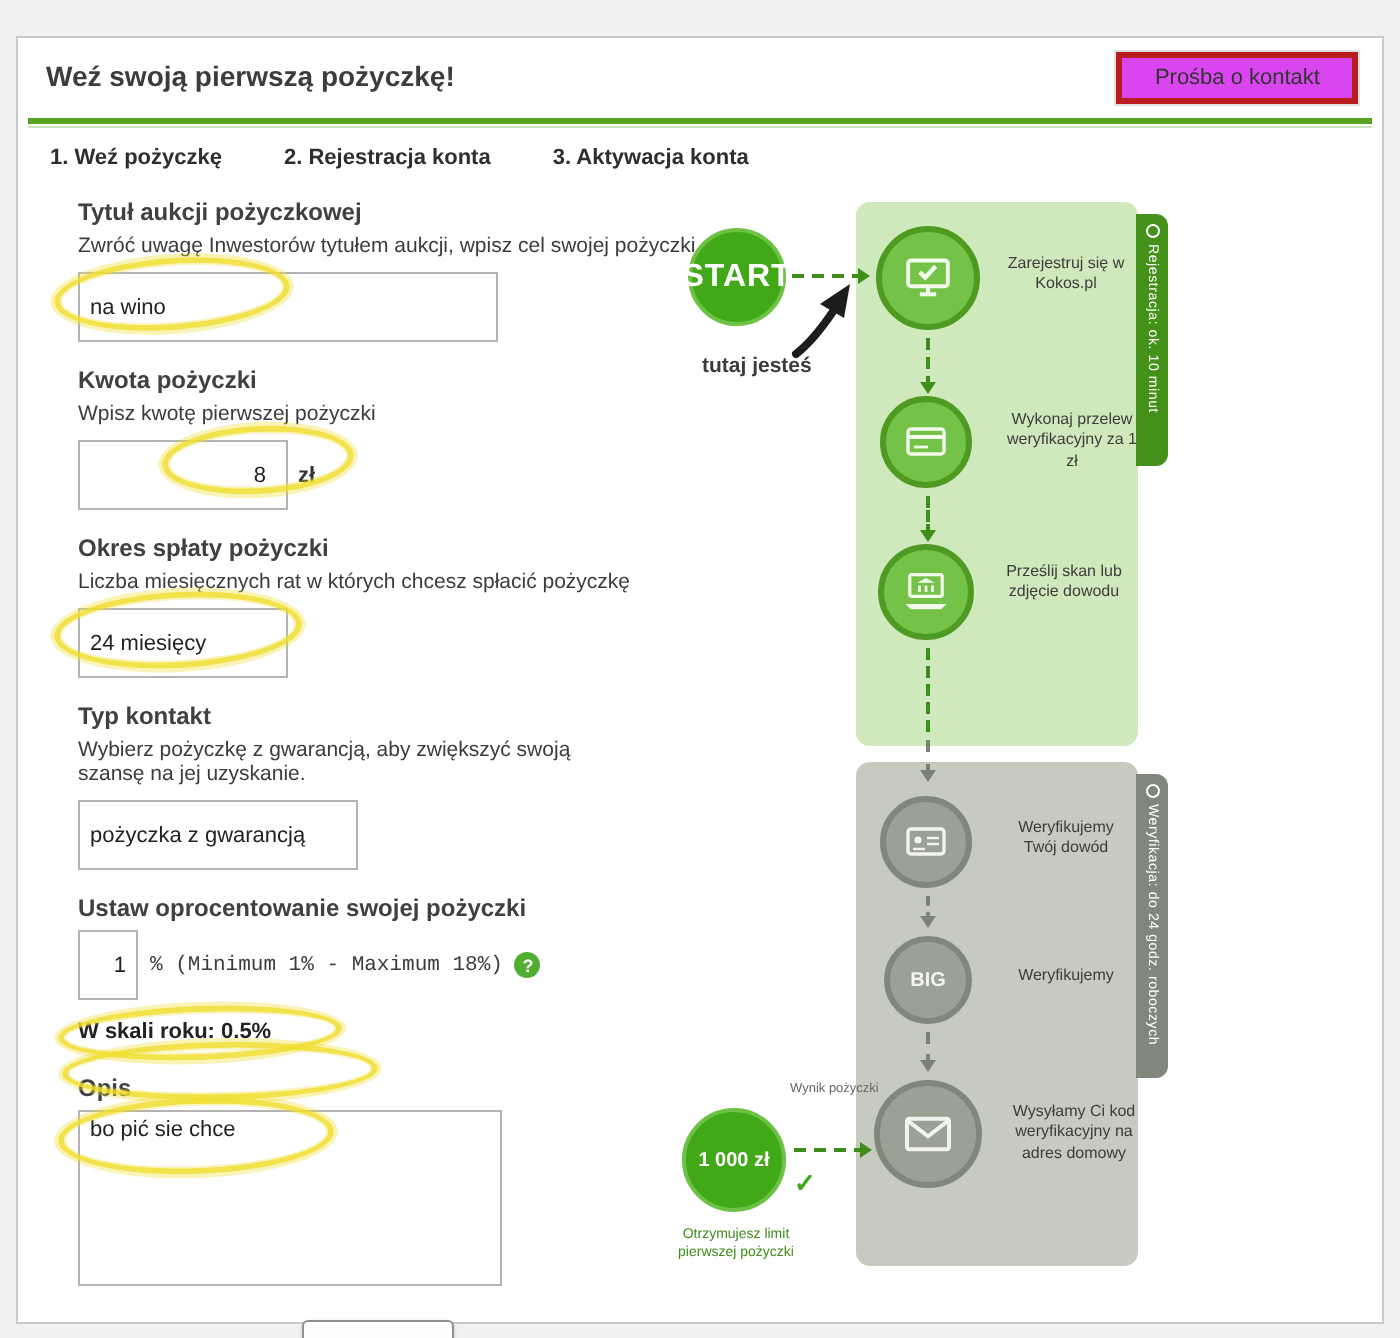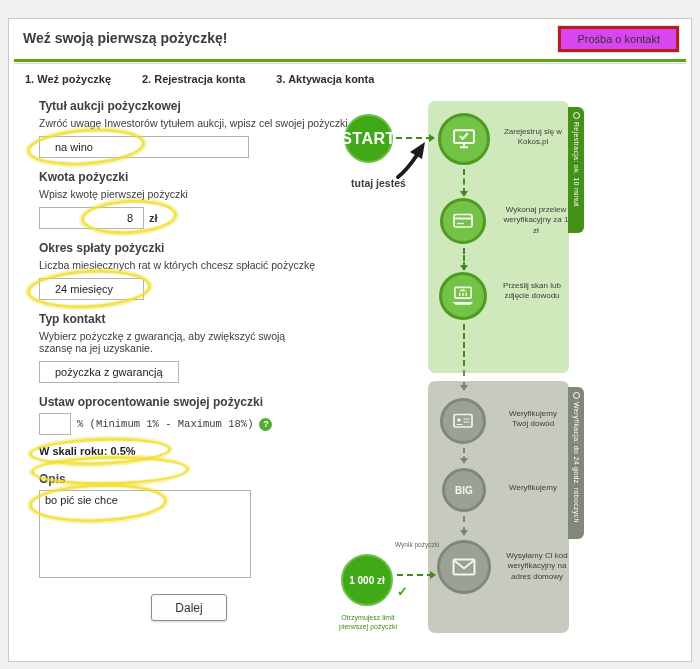--- a/index.html
+++ b/index.html
@@ -27,22 +27,22 @@
   .steps { position:absolute; left:16px; top:54px; display:flex; gap:31px; font-size:11px; font-weight:bold; color:#2e2e2e; }
   .step { cursor:pointer; }
 
   
   .form { position:absolute; left:30px; top:80px; width:300px; }
   .fgroup { margin-bottom:12px; }
   .f-label { font-size:12px; font-weight:bold; color:#404040; margin-bottom:4px; }
   .f-hint { font-size:10.5px; color:#3c3c3c; margin-bottom:7px; white-space:nowrap; }
   .f-hint.wrap { white-space:normal; width:282px; }
   .txt {
-    height:22px; border:1px solid #b3b3b3; background:#fff;
-    font-size:11px; padding:2px 15px; font-family:inherit; color:#222;
+    height:35px; border:1px solid #b3b3b3; background:#fff;
+    font-size:11px; padding:2px 5px; font-family:inherit; color:#222;
   }
   .w210 { width:210px; } .w105 { width:105px; } .w140 { width:140px; }
   .w30 { width:30px; text-align:right; }
   .amt { text-align:right; padding-right:10px; }
   .unit { font-size:11px; font-weight:bold; margin-left:5px; }
   .irow { display:flex; align-items:center; gap:6px; }
   .range-note { font-size:10.5px; color:#3c3c3c; white-space:nowrap;font-family:Liberation Mono, monospace; }
   .help-dot {
     width:13px; height:13px; border-radius:50%; background:#52ae30; color:#fff;
     font-size:9px; font-weight:bold; display:flex; align-items:center; justify-content:center;

